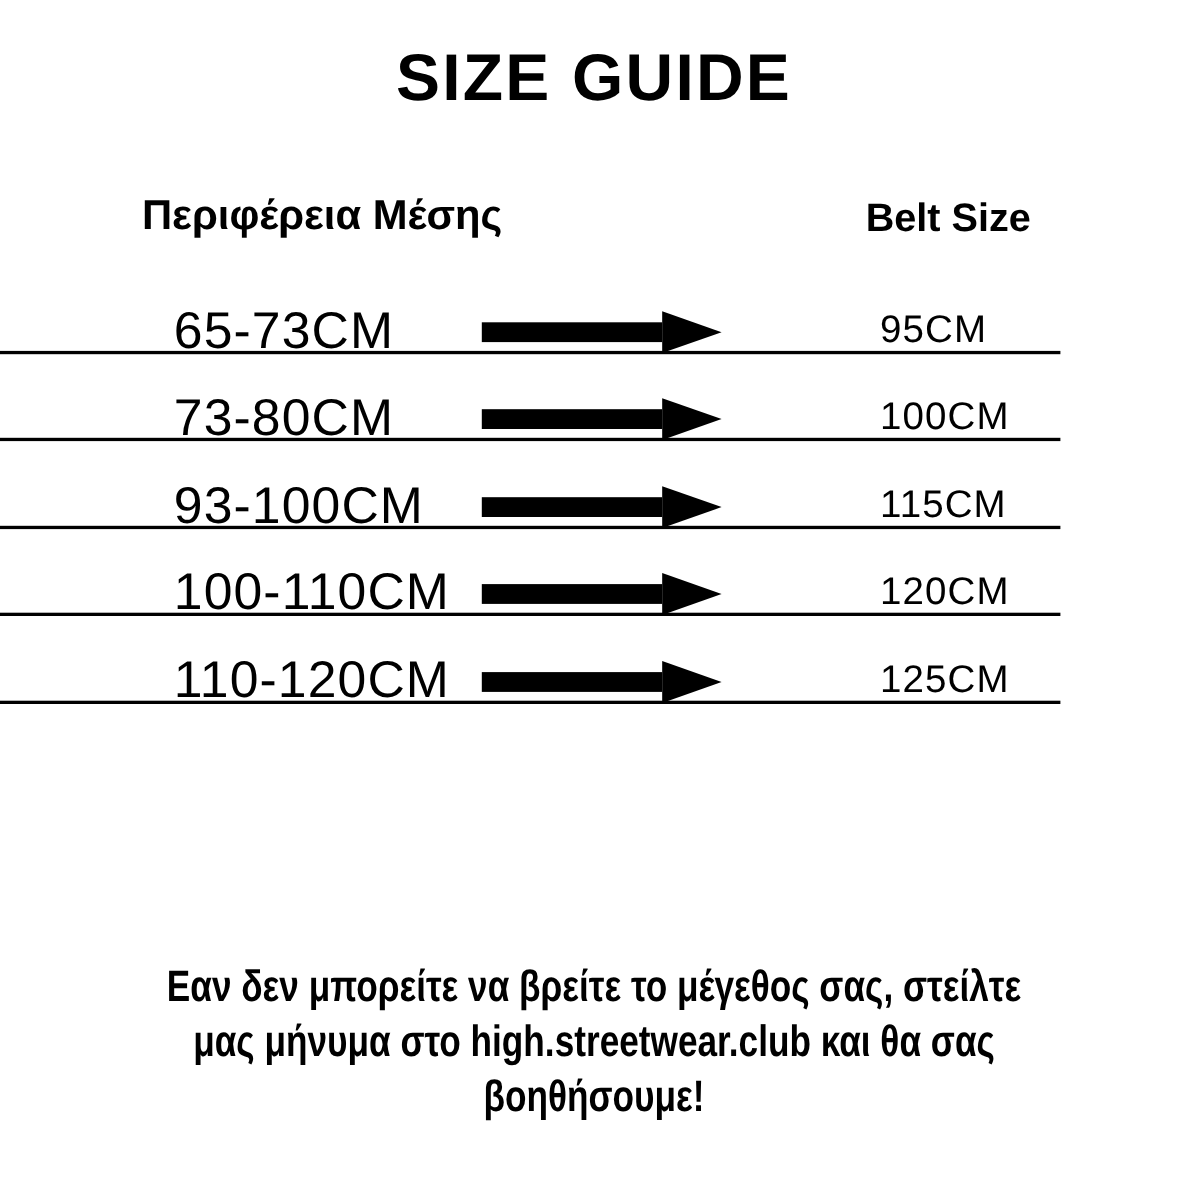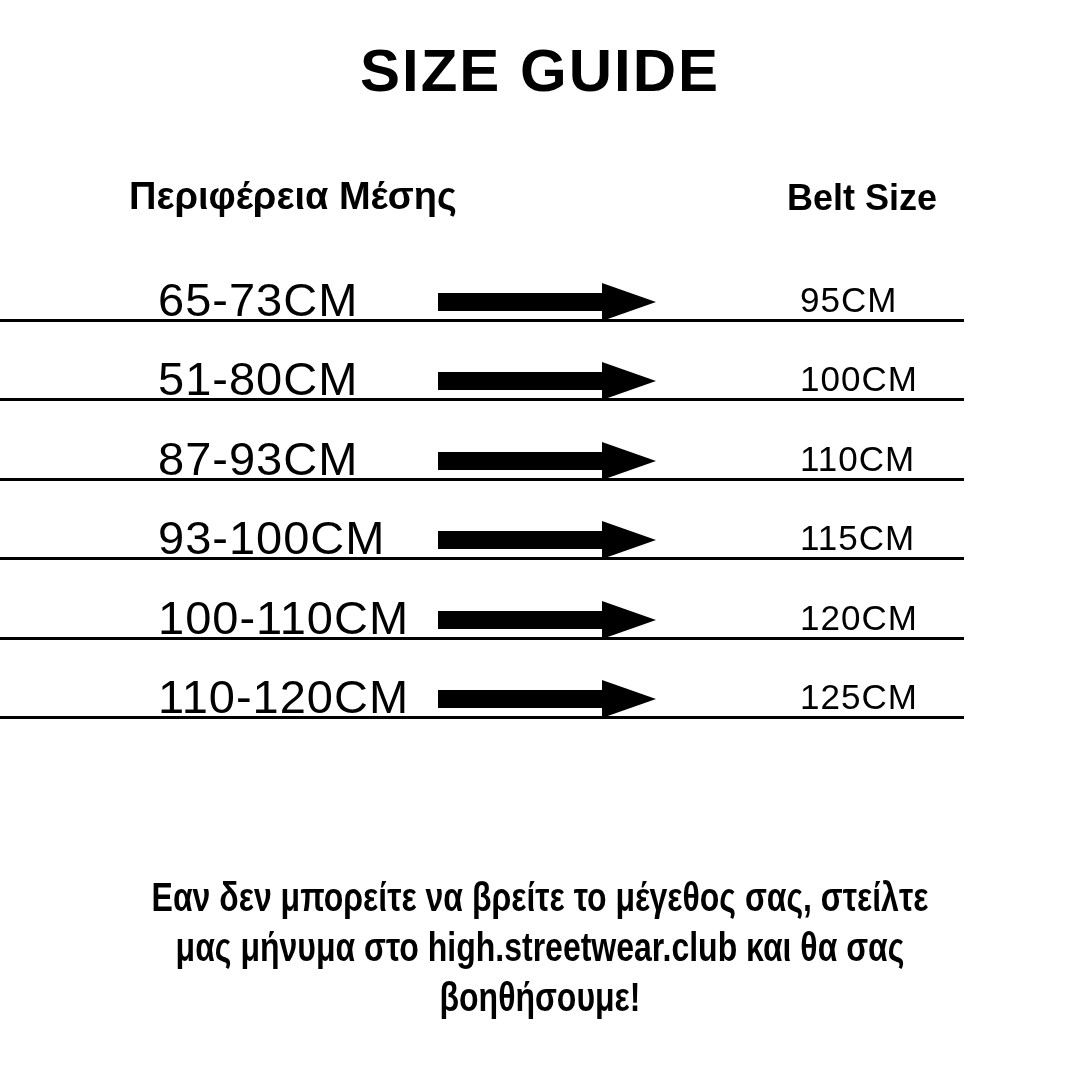--- a/index.html
+++ b/index.html
@@ -123,37 +123,29 @@
     <div class="row">
       <span class="waist">65-73CM</span>
       <span class="arrow">
           <span class="shaft"></span>
           <span class="head"></span>
         </span>
       <span class="belt">95CM</span>
     </div>
 
     <div class="row">
-      <span class="waist">51-80CM</span>
+      <span class="waist">73-80CM</span>
       <span class="arrow">
           <span class="shaft"></span>
           <span class="head"></span>
         </span>
       <span class="belt">100CM</span>
     </div>
 
 
-    <div class="row">
-      <span class="waist">87-93CM</span>
-      <span class="arrow">
-          <span class="shaft"></span>
-          <span class="head"></span>
-        </span>
-      <span class="belt">110CM</span>
-    </div>
 
     <div class="row">
       <span class="waist">93-100CM</span>
       <span class="arrow">
           <span class="shaft"></span>
           <span class="head"></span>
         </span>
       <span class="belt">115CM</span>
     </div>
 

